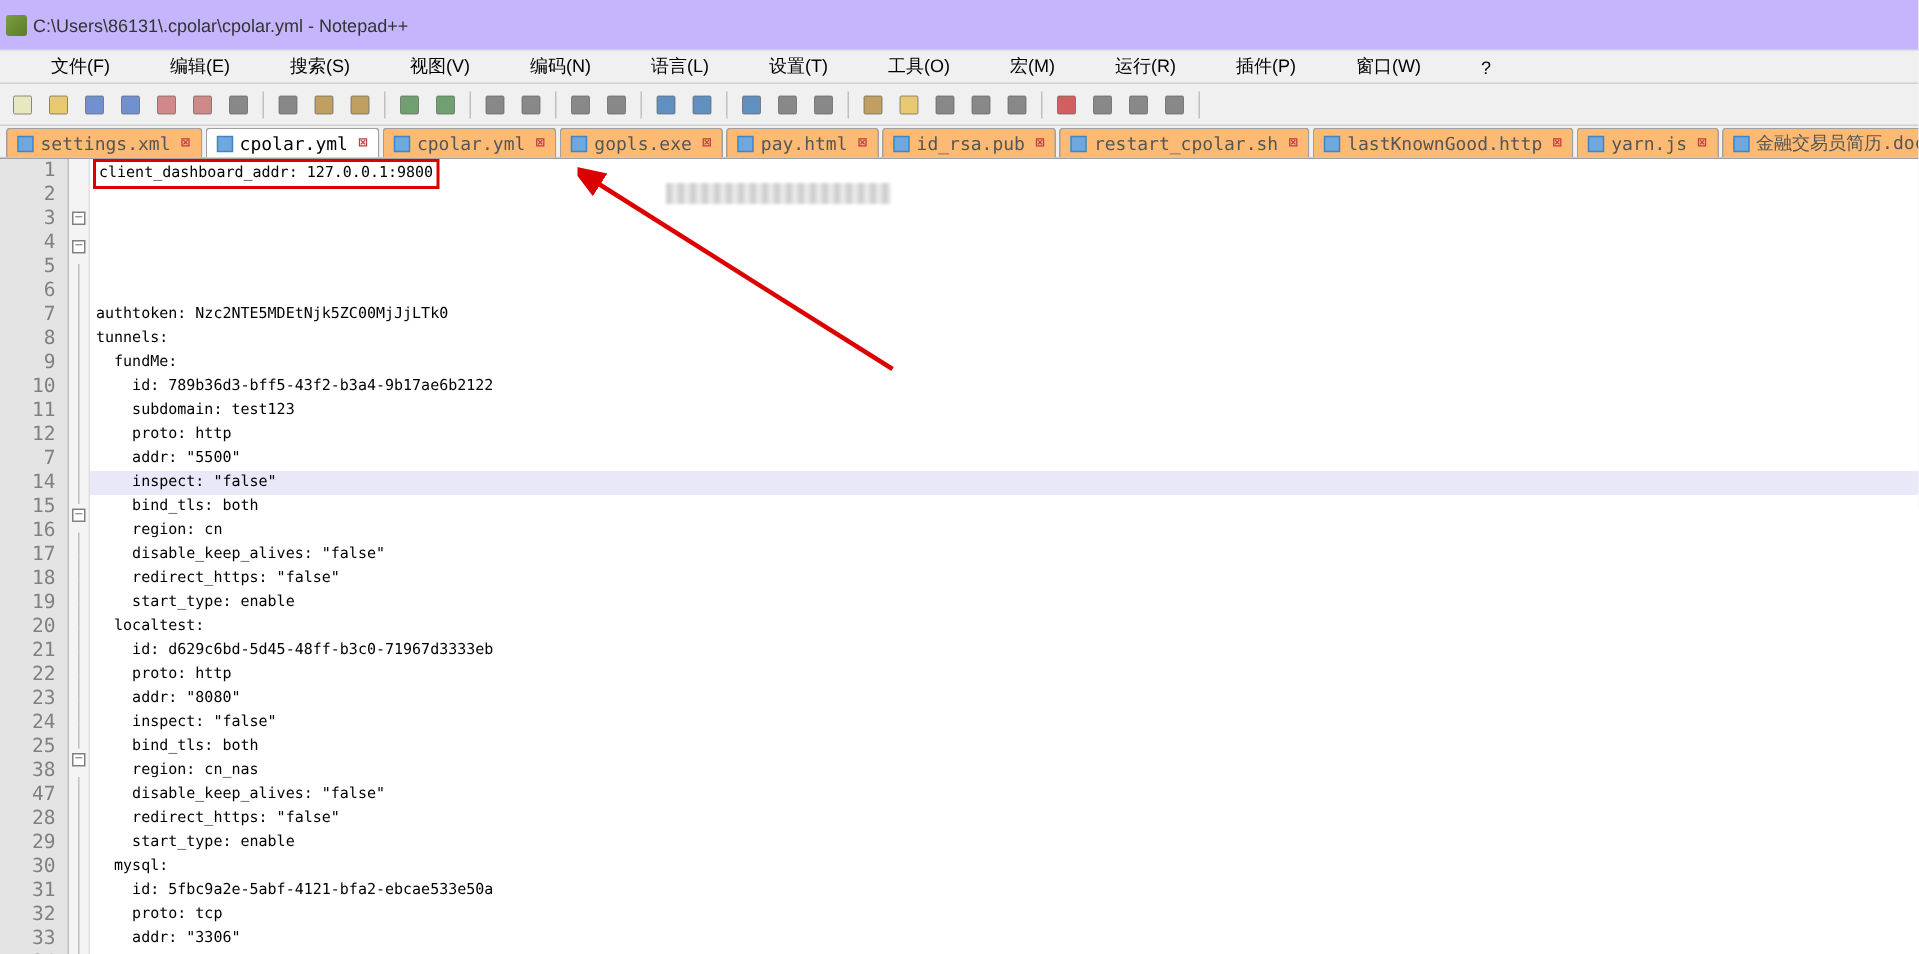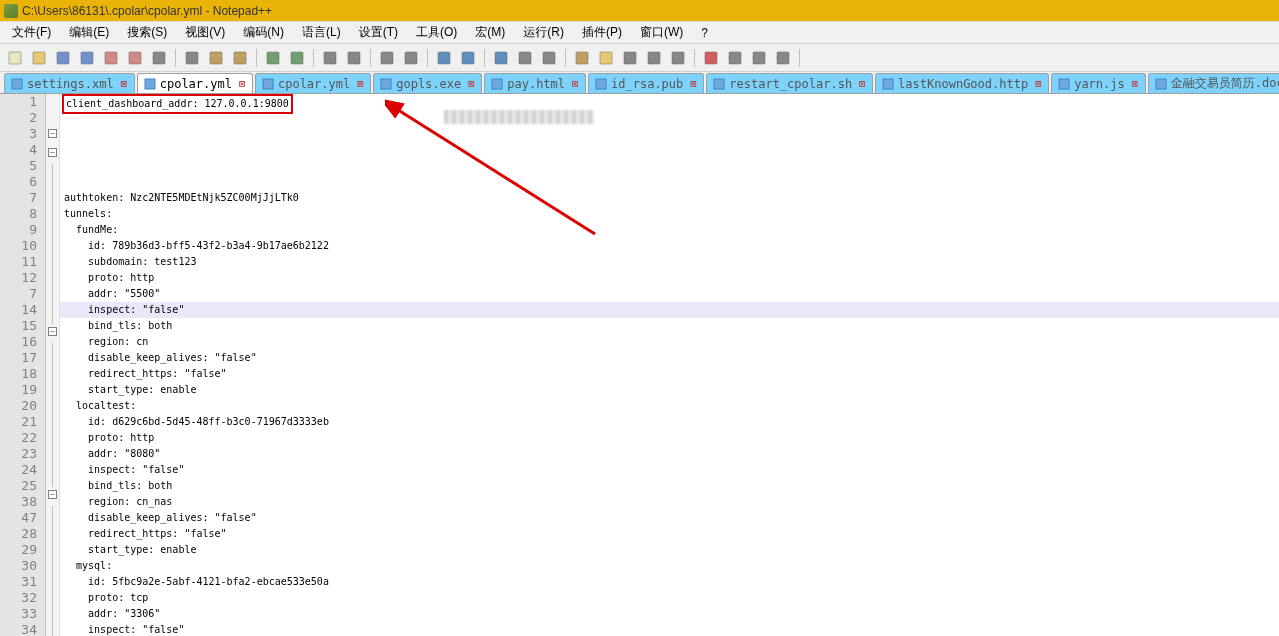--- a/index.html
+++ b/index.html
@@ -1,26 +1,26 @@
 <!DOCTYPE html>
 <html><head>
 <meta charset="utf-8">
 <style>
 * { margin: 0; padding: 0; box-sizing: border-box; }
 body { font-family: "Segoe UI", Tahoma, sans-serif; font-size: 12px; background: #f0f0f0; overflow: hidden; width: 1279px; height: 636px; }
-.titlebar { height: 22px; background: #eab308; display: flex; align-items: center; padding: 0 4px; gap: 4px; border-bottom: 1px solid #e0e0e0; }
+.titlebar { height: 34px; background: #c4b5fd; display: flex; align-items: center; padding: 0 4px; gap: 4px; border-bottom: 1px solid #e0e0e0; }
 .title-icon { width: 14px; height: 14px; background: linear-gradient(135deg,#7a9e3c,#5c7c28); border-radius: 2px; }
 .title-text { font-size: 12px; color: #333; }
 .menubar { height: 22px; background: #f0f0f0; display: flex; align-items: center; padding: 0 4px; gap: 2px; border-bottom: 1px solid #d0d0d0; }
-.menu-item { padding: 2px 8px; cursor: pointer; font-size: 12px; color: #000; }
+.menu-item { padding: 2px 8px; cursor: pointer; font-size: 12px; color: #000; margin-left: 22px; }
 .toolbar { height: 28px; background: #f0f0f0; display: flex; align-items: center; padding: 2px 4px; gap: 2px; border-bottom: 1px solid #d0d0d0; }
 .tb-btn { width: 22px; height: 22px; display: flex; align-items: center; justify-content: center; cursor: pointer; border: 1px solid transparent; border-radius: 2px; }
 .tb-sep { width: 1px; height: 18px; background: #c0c0c0; margin: 0 3px; }
 .tabbar { height: 22px; background: #f0f0f0; display: flex; align-items: flex-end; padding: 0 4px; border-bottom: 1px solid #a0a0a0; overflow: hidden; }
-.tab { height: 20px; display: flex; align-items: center; padding: 0 4px 0 6px; gap: 4px; background: #7dd3fc; border: 1px solid #a0a0a0; border-bottom: none; border-radius: 3px 3px 0 0; margin-right: 2px; font-family: Consolas, monospace; font-size: 12px; color: #555; cursor: pointer; white-space: nowrap; }
+.tab { height: 20px; display: flex; align-items: center; padding: 0 4px 0 6px; gap: 4px; background: #fdba74; border: 1px solid #a0a0a0; border-bottom: none; border-radius: 3px 3px 0 0; margin-right: 2px; font-family: Consolas, monospace; font-size: 12px; color: #555; cursor: pointer; white-space: nowrap; }
 .tab.active { background: #fff; color: #000; }
 .tab-icon { width: 12px; height: 12px; flex-shrink: 0; }
 .tab-close { width: 12px; height: 12px; display: flex; align-items: center; justify-content: center; font-size: 10px; color: #a67; }
 .tab-close.modified { color: #c04040; font-weight: bold; }
 .editor { display: flex; height: calc(636px - 22px - 22px - 28px - 22px); background: #fff; position: relative; }
 .gutter { width: 46px; background: #e4e4e4; border-right: 1px solid #c0c0c0; text-align: right; padding-right: 8px; font-family: Consolas, monospace; font-size: 13px; color: #808080; line-height: 16px; }
 .fold-col { width: 14px; background: #f4f4f4; border-right: 1px solid #e0e0e0; font-family: Consolas, monospace; font-size: 10px; line-height: 16px; text-align: center; color: #808080; }
 .fold-box { width: 9px; height: 9px; border: 1px solid #808080; background: #fff; margin: 3px auto 0; font-size: 9px; line-height: 7px; text-align: center; cursor: pointer; }
 .fold-line { width: 1px; height: 16px; background: #c0c0c0; margin: 0 auto; }
 .code { flex: 1; font-family: Consolas, monospace; font-size: 10px; line-height: 16px; white-space: pre; color: #000; position: relative; }

